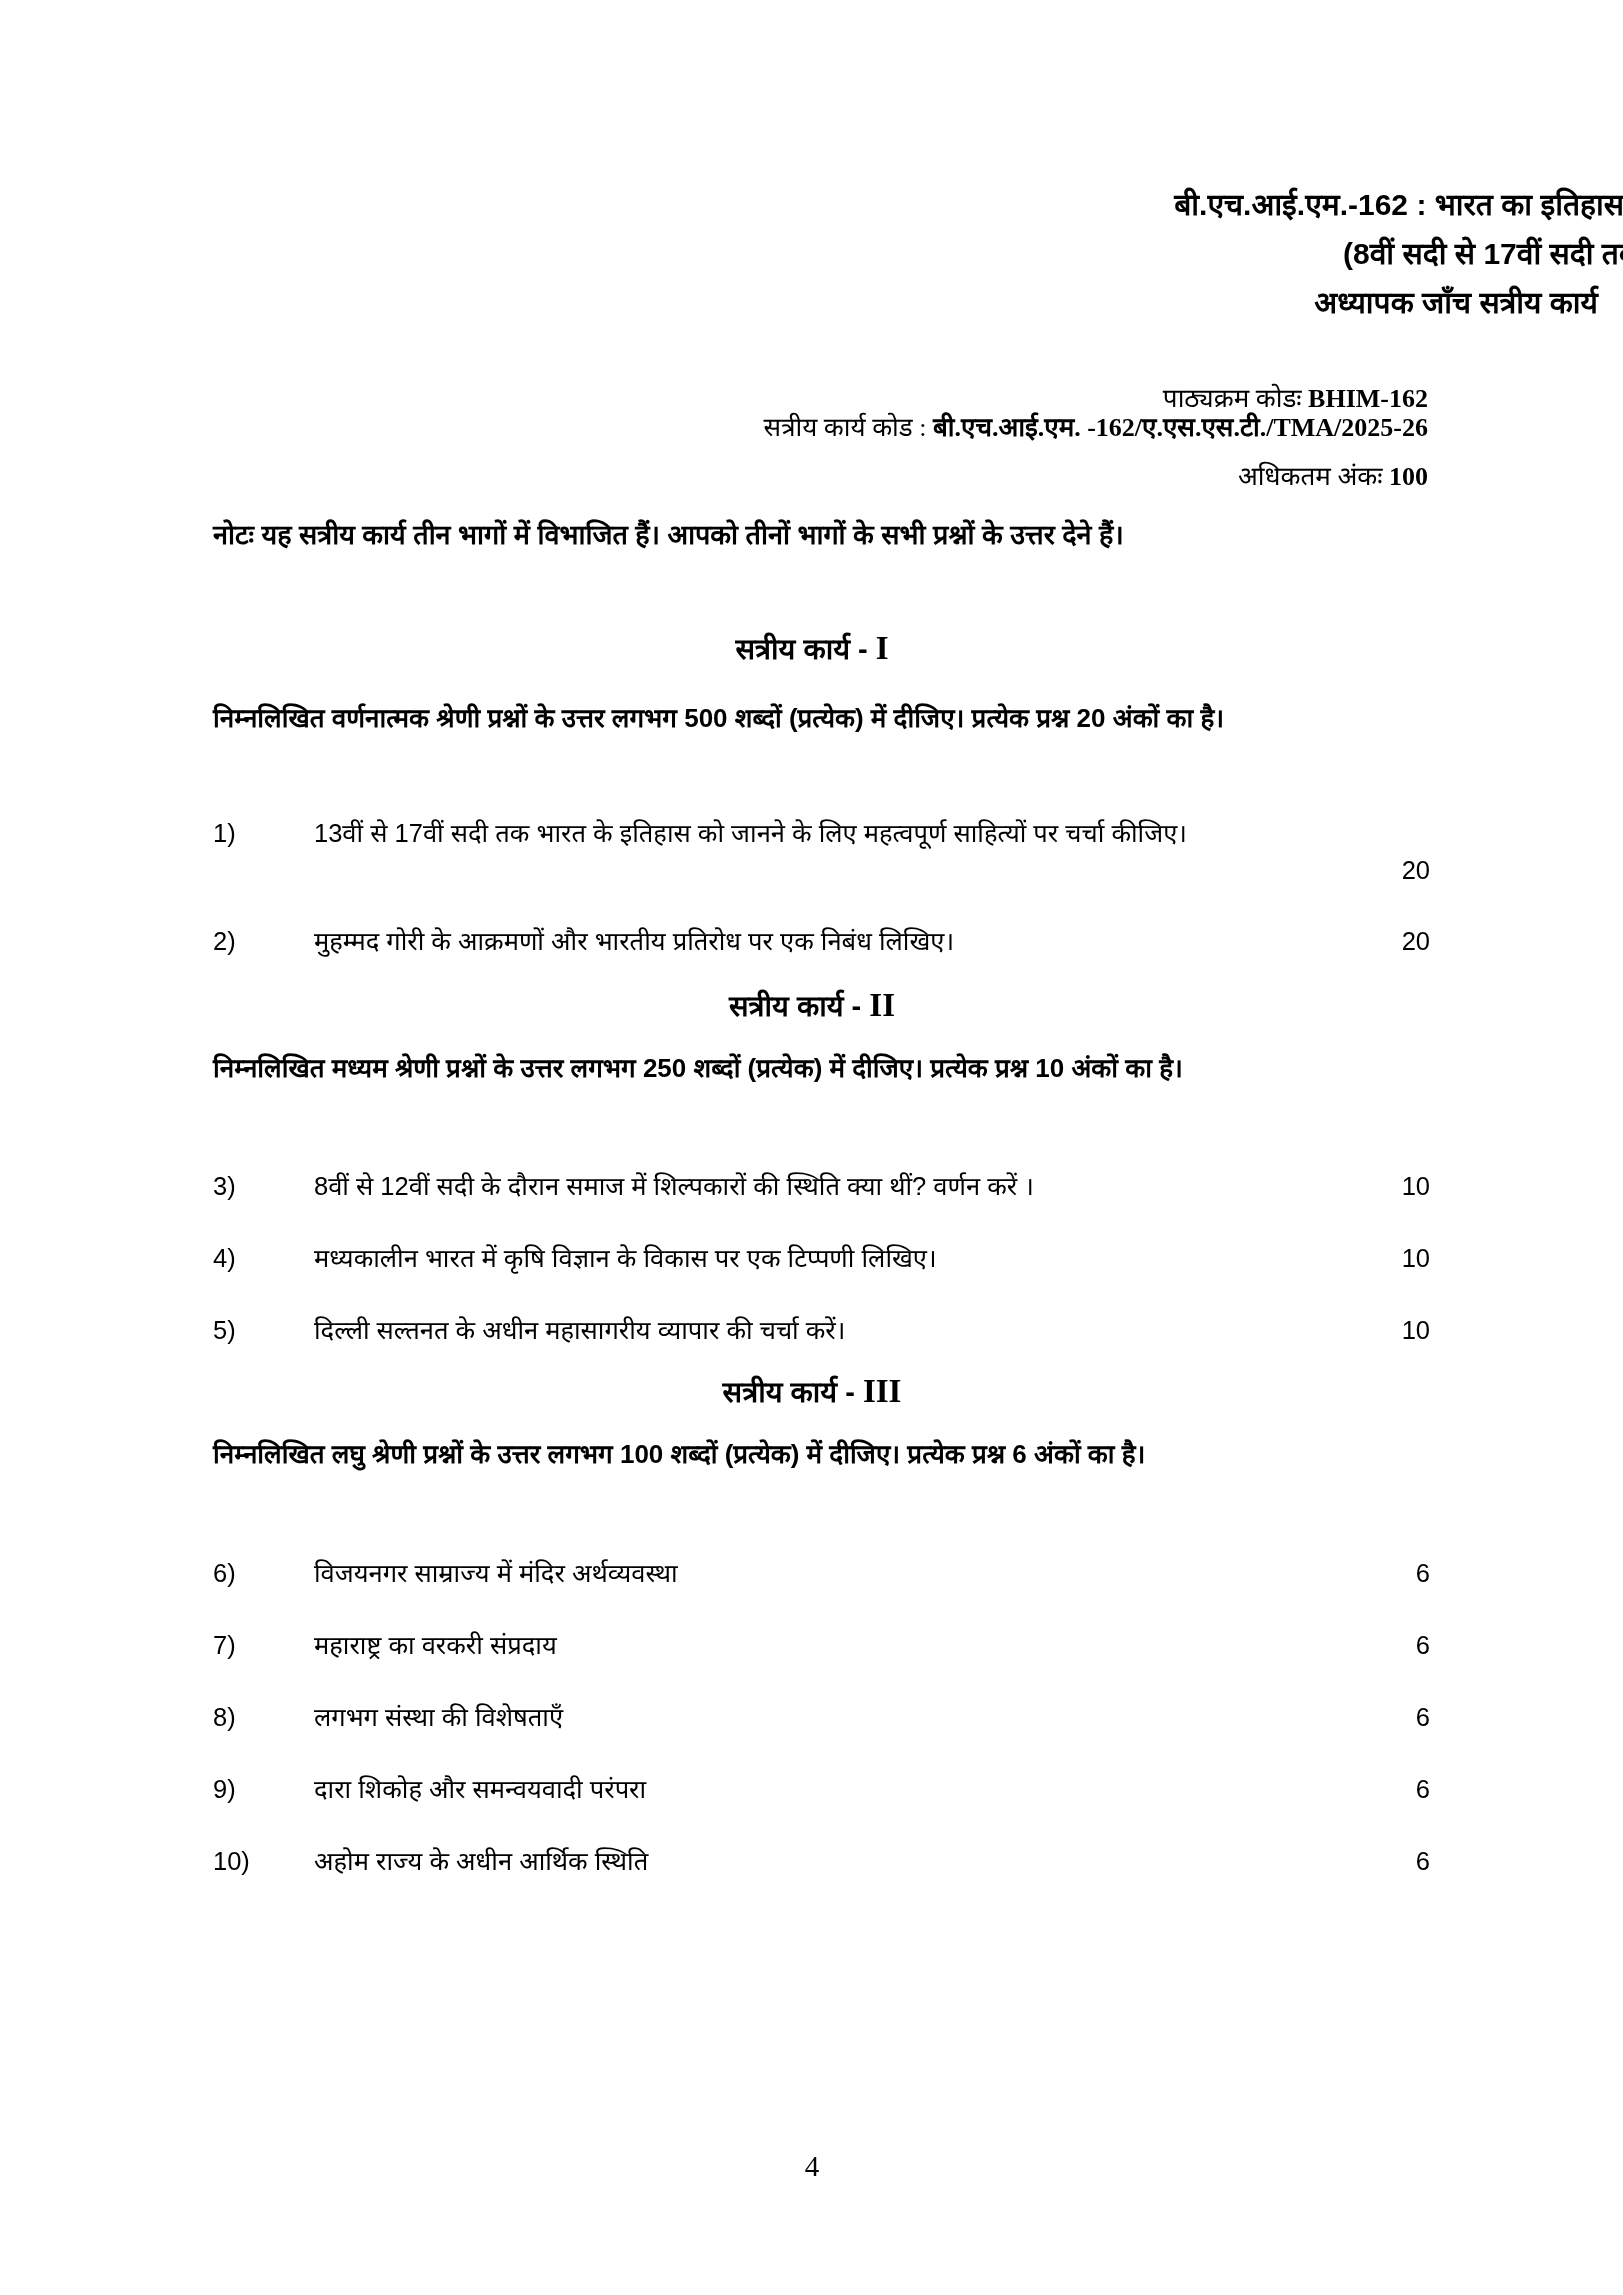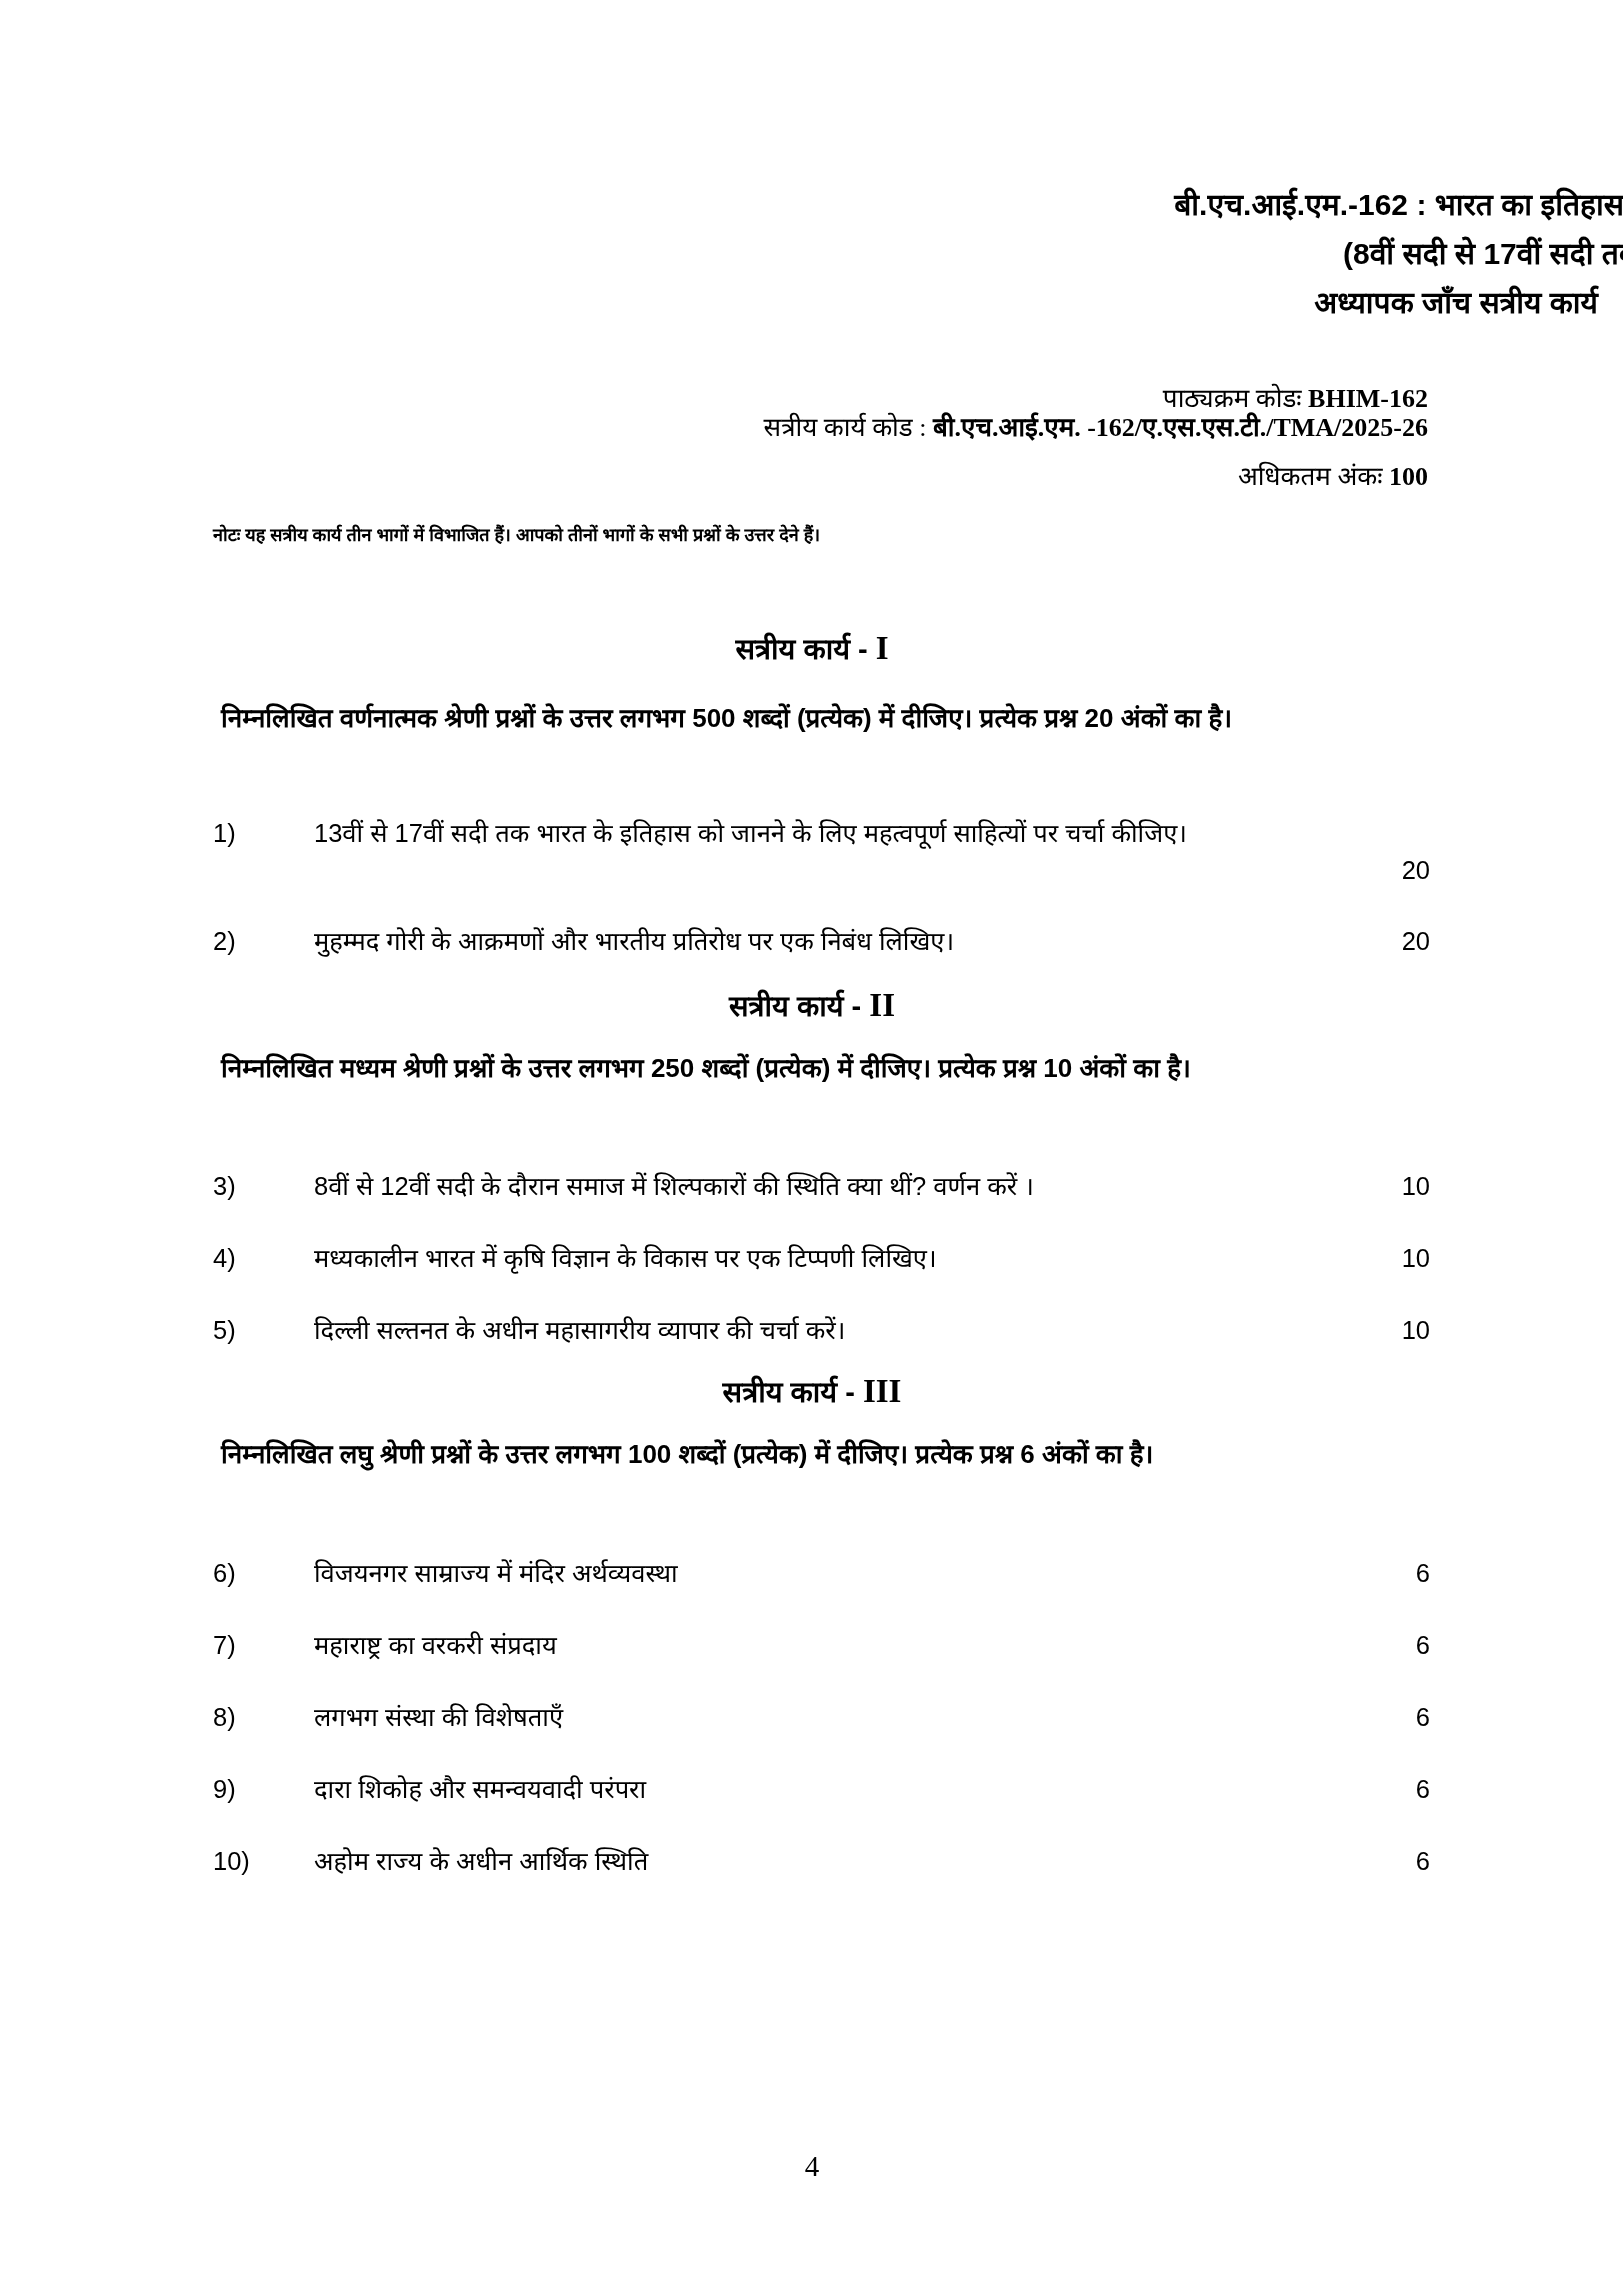--- a/index.html
+++ b/index.html
@@ -7,24 +7,24 @@
     .page { position: absolute; left: 0; top: 0; width: 1624px; height: 2295px; }
     .title { position: absolute; left: 0; width: 1624px; text-align: right; font-weight: bold; font-size: 30px; line-height: 39px; }
     .title.t1 { top: 185px; }
     .title.t2 { top: 234px; margin-left: 28px; }
     .title.t3 { top: 283px; left: -26px; }
     .meta { position: absolute; right: 196px; text-align: right; font-size: 26px; line-height: 37px; font-family: "Liberation Serif", serif; margin-top: 34px; }
     .meta b { font-weight: bold; }
     .meta.m1 { top: 346px; }
     .meta.m2 { top: 375px; }
     .meta.m3 { top: 424px; }
-    .note { position: absolute; left: 213px; width: 1217px; top: 517px; font-weight: bold; font-size: 18px; line-height: 37px; }
+    .note { position: absolute; left: 213px; width: 1217px; top: 517px; font-weight: bold; font-size: 27px; line-height: 37px; }
     .section-title { position: absolute; left: 0; width: 1624px; text-align: center; font-weight: bold; font-size: 29px; line-height: 52px; }
     .section-title .roman { font-family: "Liberation Serif", serif; font-size: 33px; }
-    .instr { position: absolute; left: 213px; width: 1217px; font-weight: bold; font-size: 26px; line-height: 43px; text-align: justify; margin-left: 8px; }
+    .instr { position: absolute; left: 213px; width: 1217px; font-weight: bold; font-size: 26px; line-height: 43px; text-align: justify; }
     .q { position: absolute; left: 213px; width: 1217px; font-size: 25.5px; line-height: 37px; }
     .q .num { position: absolute; left: 0; top: 0; width: 79px; }
     .q .text { position: absolute; left: 101px; width: 1021px; }
     .q .marks { position: absolute; right: 0; width: 52px; text-align: right; }
     .footer { position: absolute; left: 0; width: 1624px; top: 2150px; text-align: center; font-family: "Liberation Serif", serif; font-size: 29px; }
   </style>
 </head>
 <body>
 
 <div class="page">

